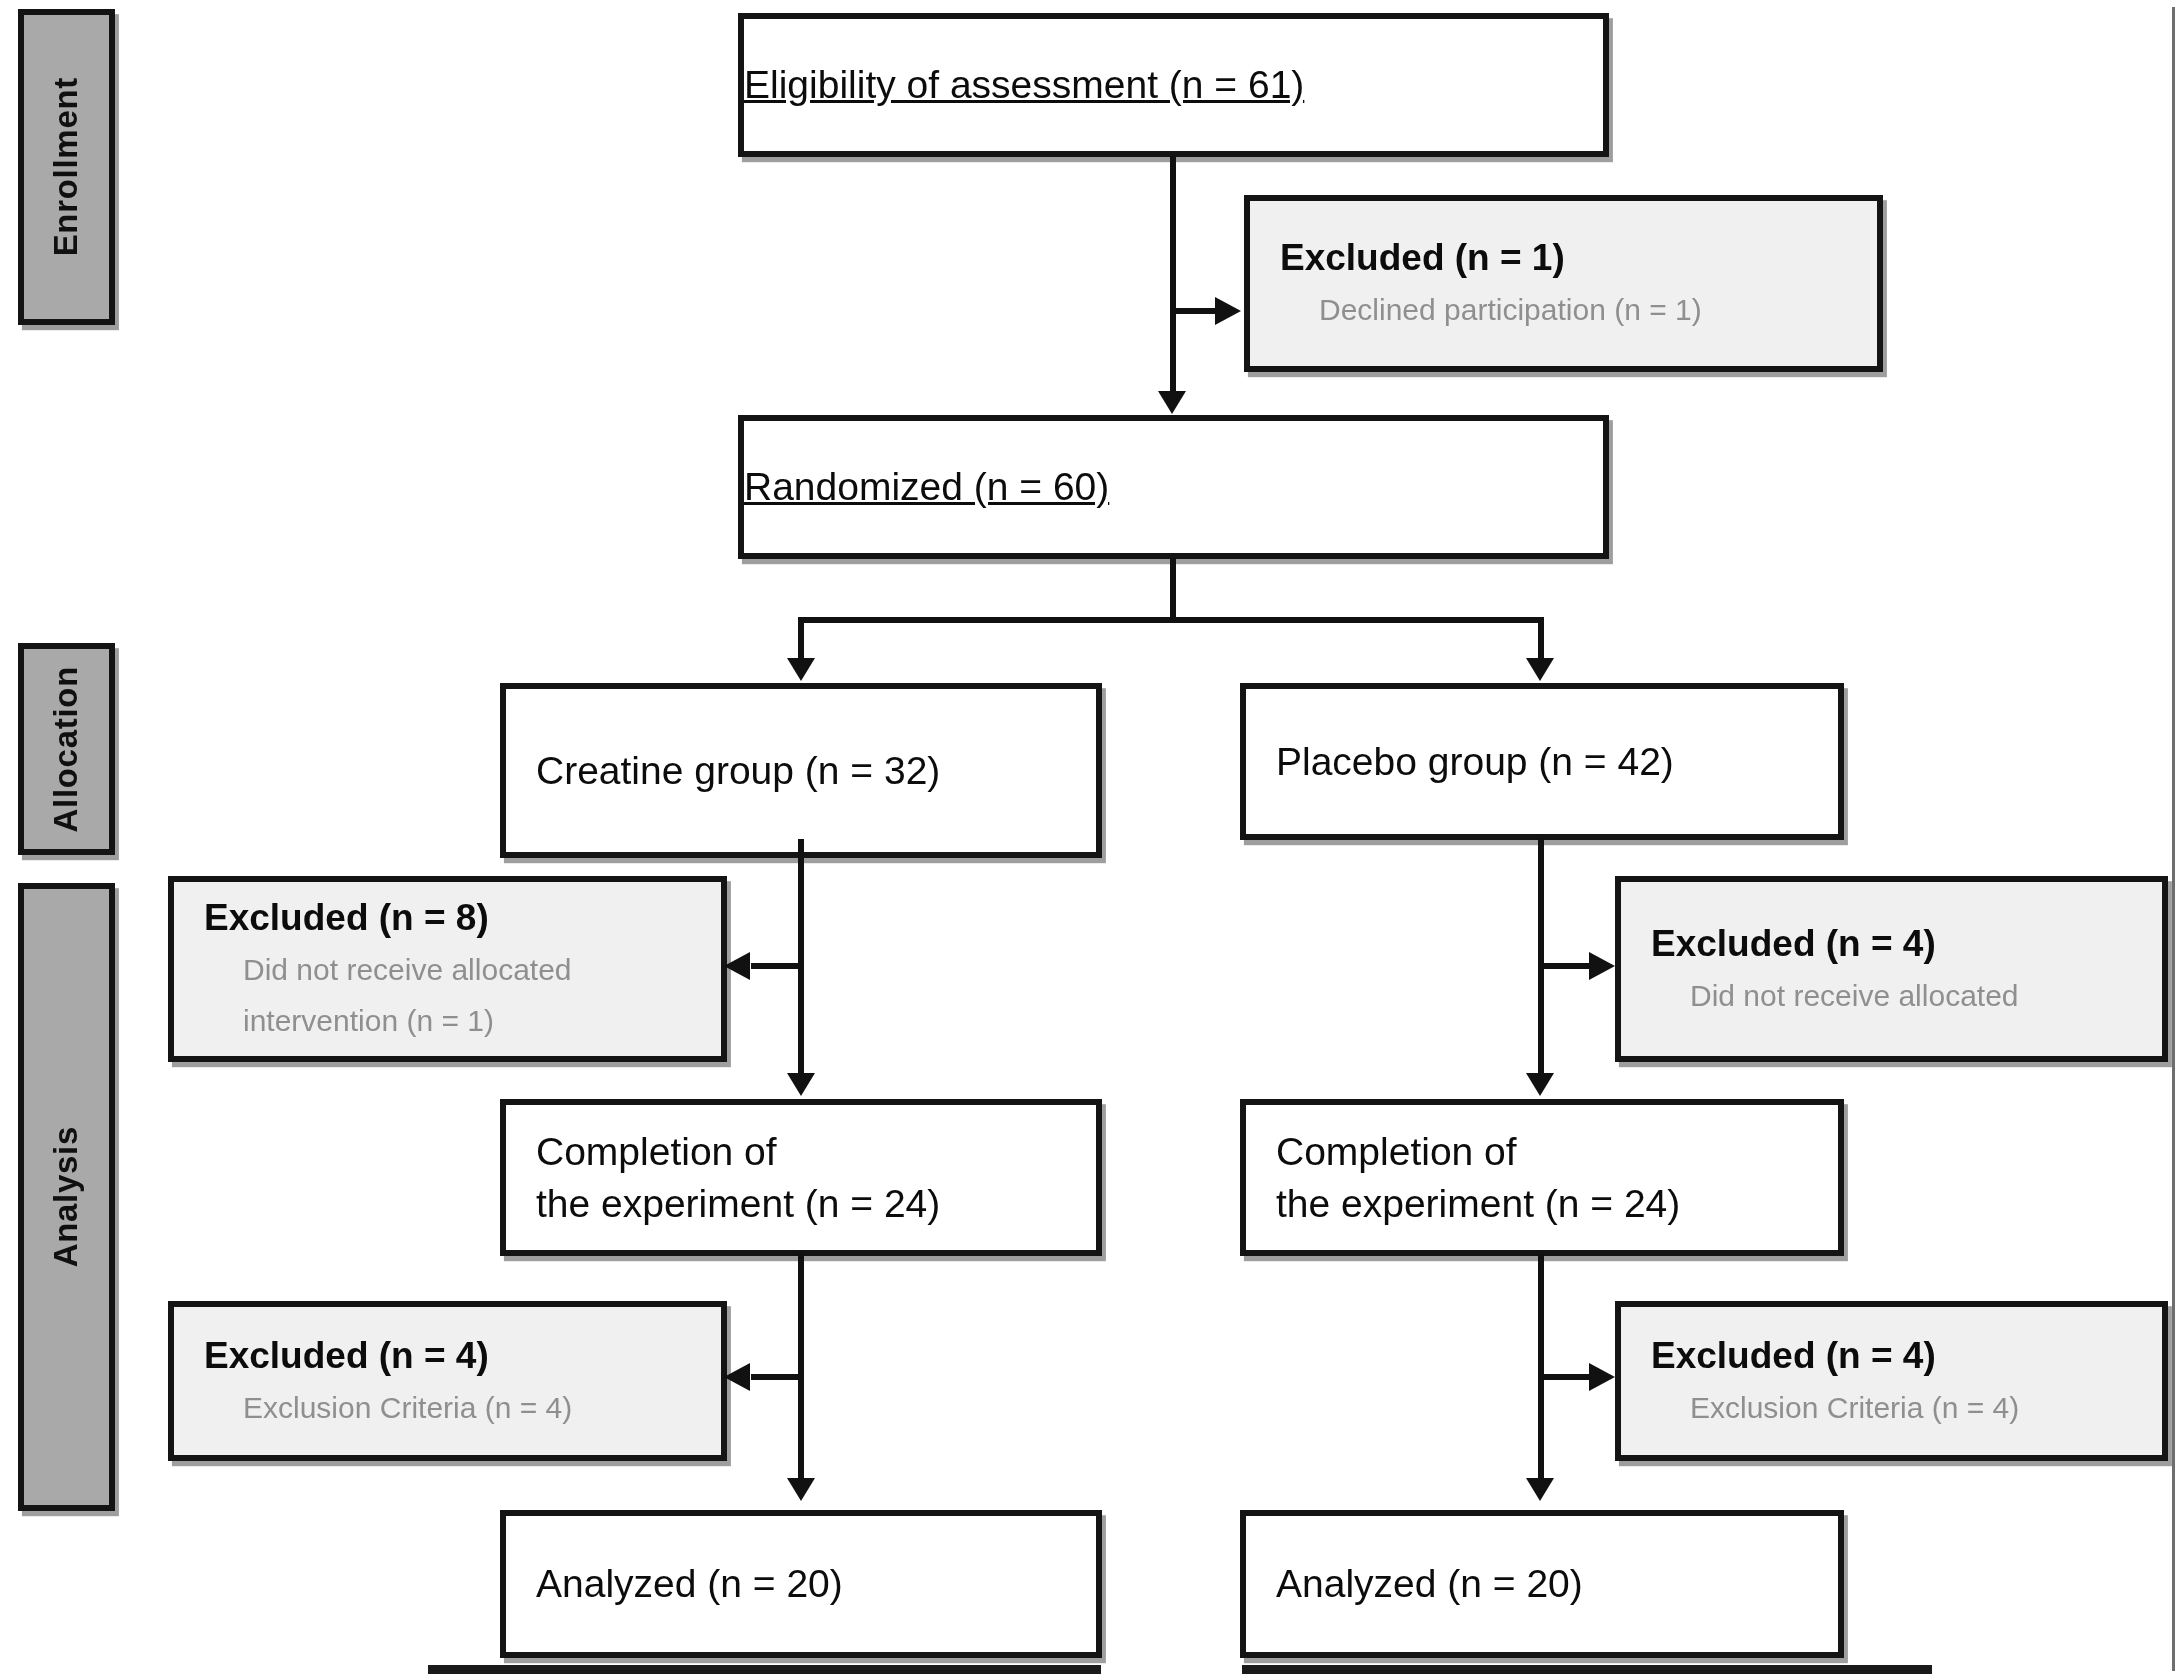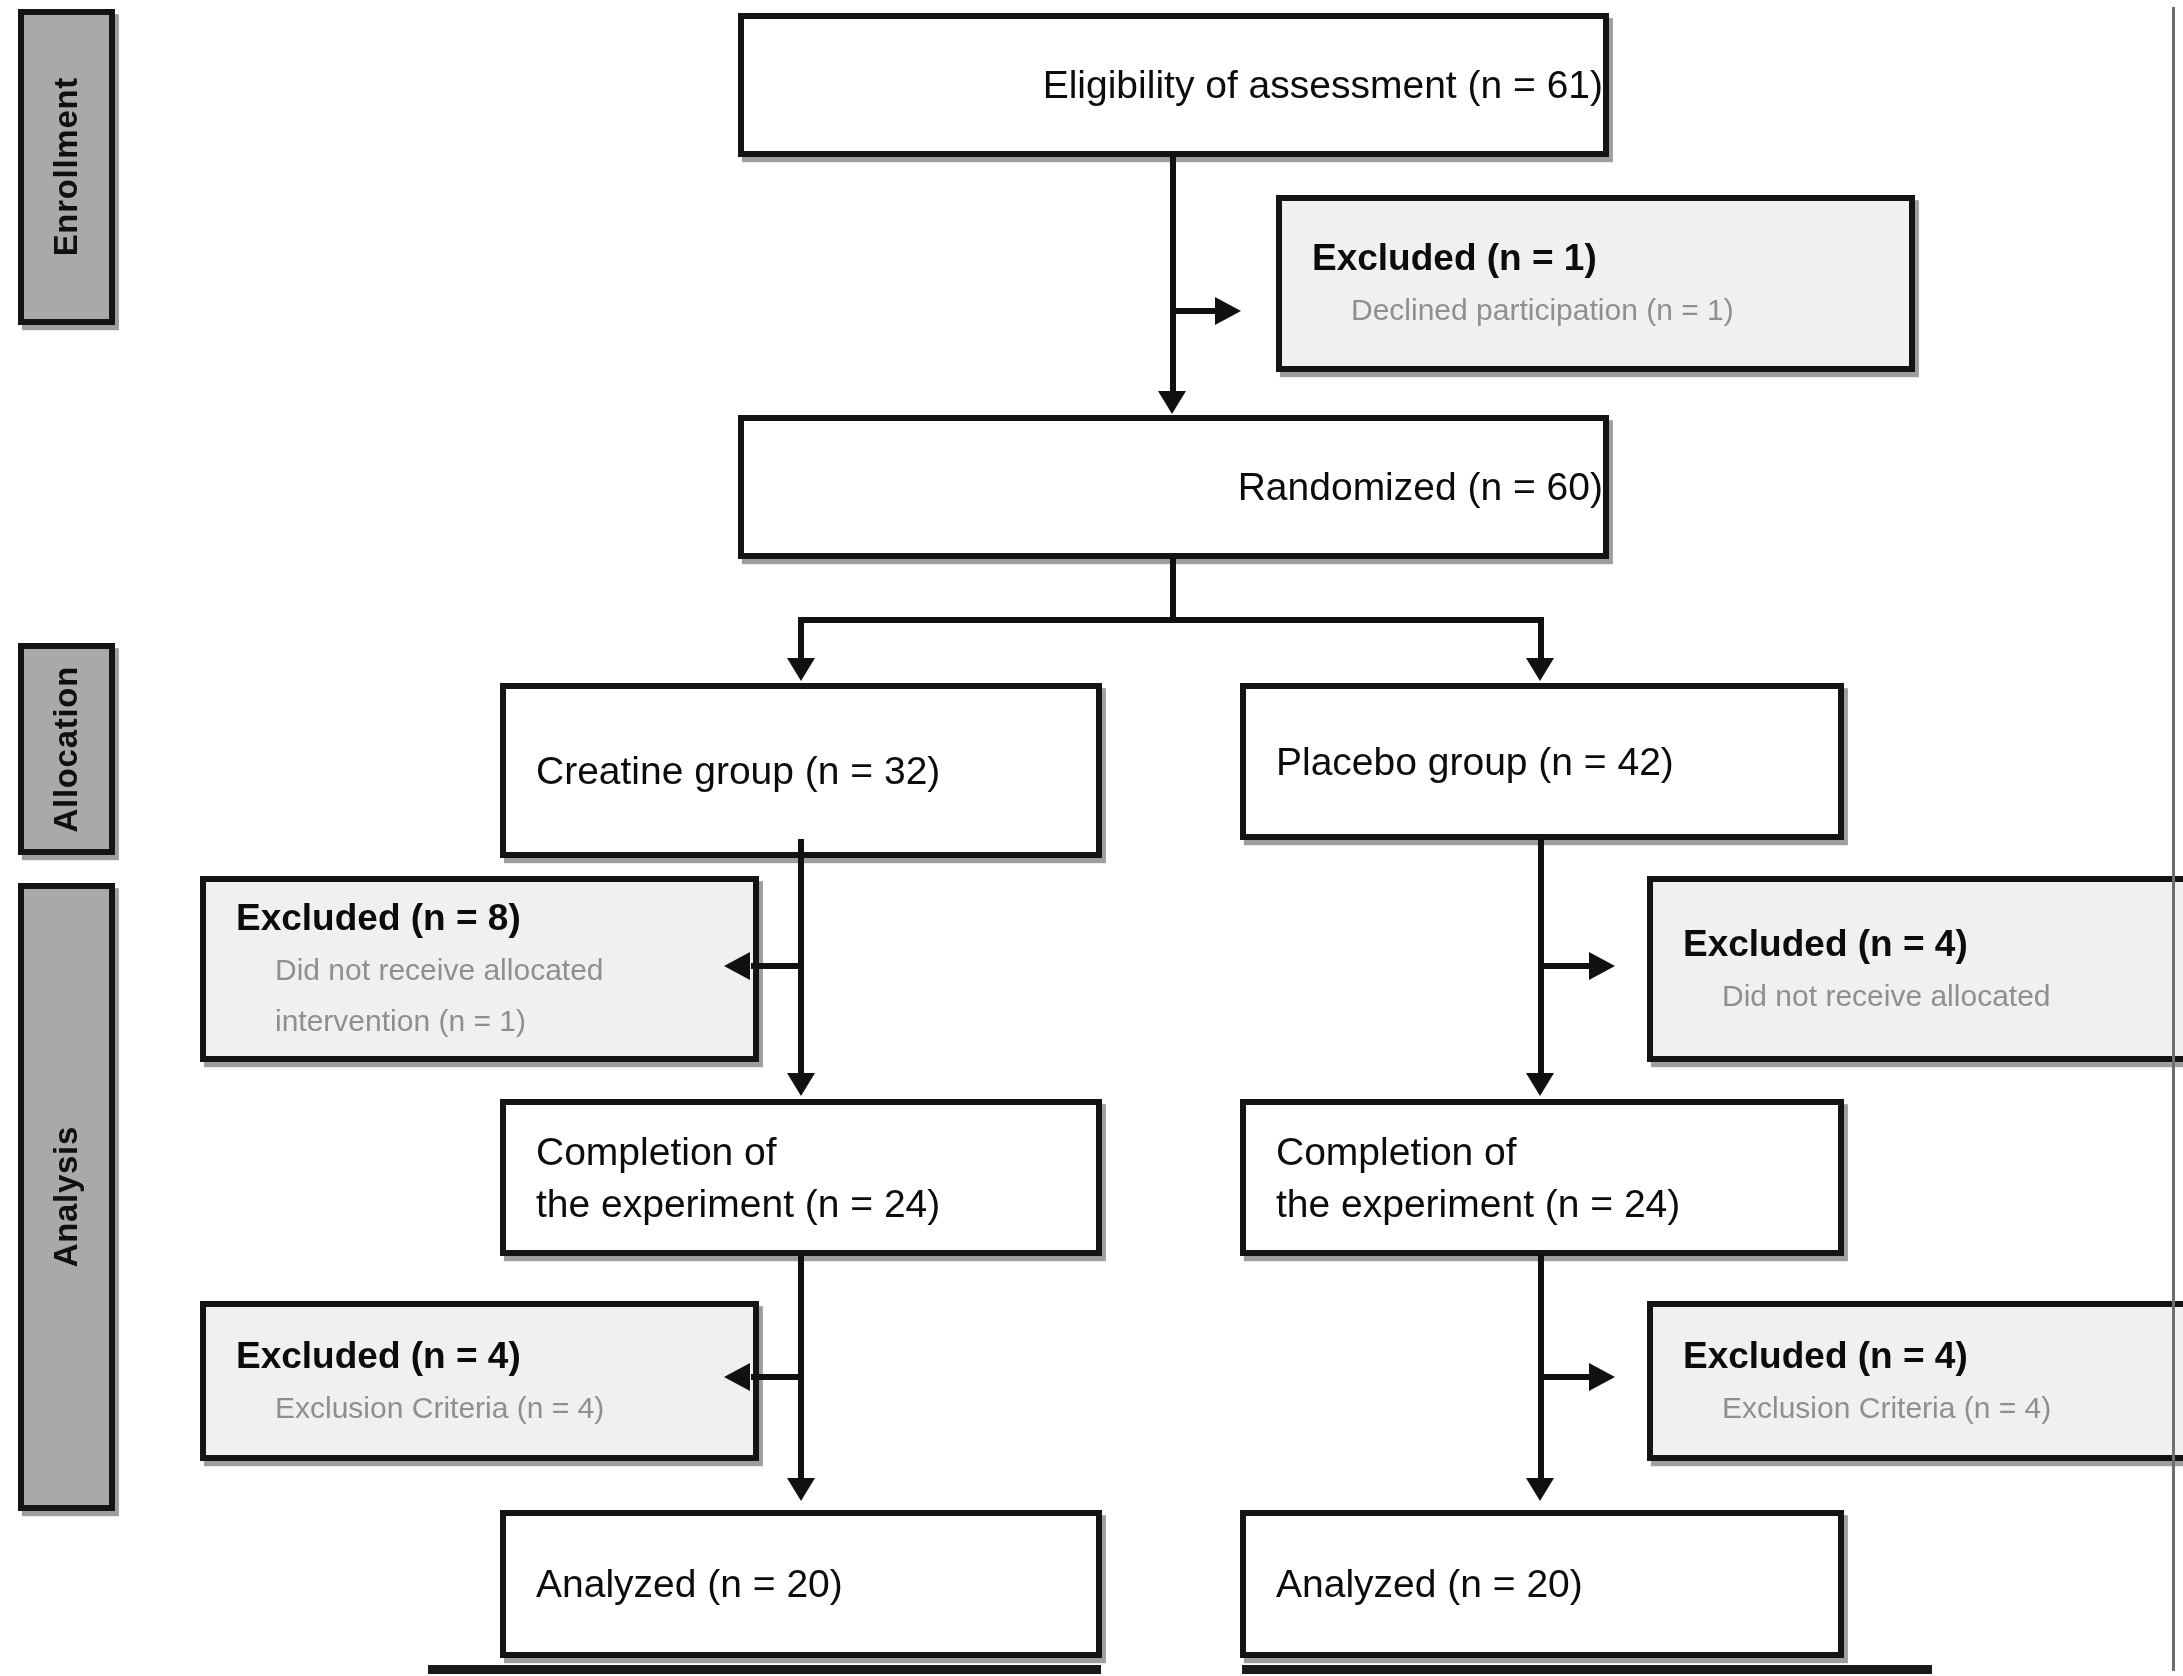--- a/index.html
+++ b/index.html
@@ -36,23 +36,23 @@
   
   .node{
     position:absolute;
     background:#ffffff;
     border:6.5px solid var(--box-border);
     box-shadow:3.9px 5.2px 0 #9e9e9e;
     display:flex;flex-direction:column;justify-content:center;
     font-size:39px;line-height:52px;
     white-space:nowrap;
   }
-  .node.center{align-items:flex-end;text-align:center;}
+  .node.center{align-items:flex-start;text-align:center;text-decoration:underline;}
   .node.left{align-items:flex-start;padding-left:30px;}
-  .node.shaded{background:var(--excluded-box-bg);margin-left:32px;}
+  .node.shaded{background:var(--excluded-box-bg);}
   .node .title{font-weight:700;font-size:37px;line-height:52px;}
   .node .detail{color:var(--detail-text);font-size:30px;line-height:51px;padding-left:39px;}
   
   .vline,.hline{position:absolute;background:var(--connector);}
   .arr-down{position:absolute;width:0;height:0;
     border-left:14.4px solid transparent;border-right:14.4px solid transparent;
     border-top:23.5px solid var(--connector);}
   .arr-right{position:absolute;width:0;height:0;
     border-top:14.4px solid transparent;border-bottom:14.4px solid transparent;
     border-left:26px solid var(--connector);}

